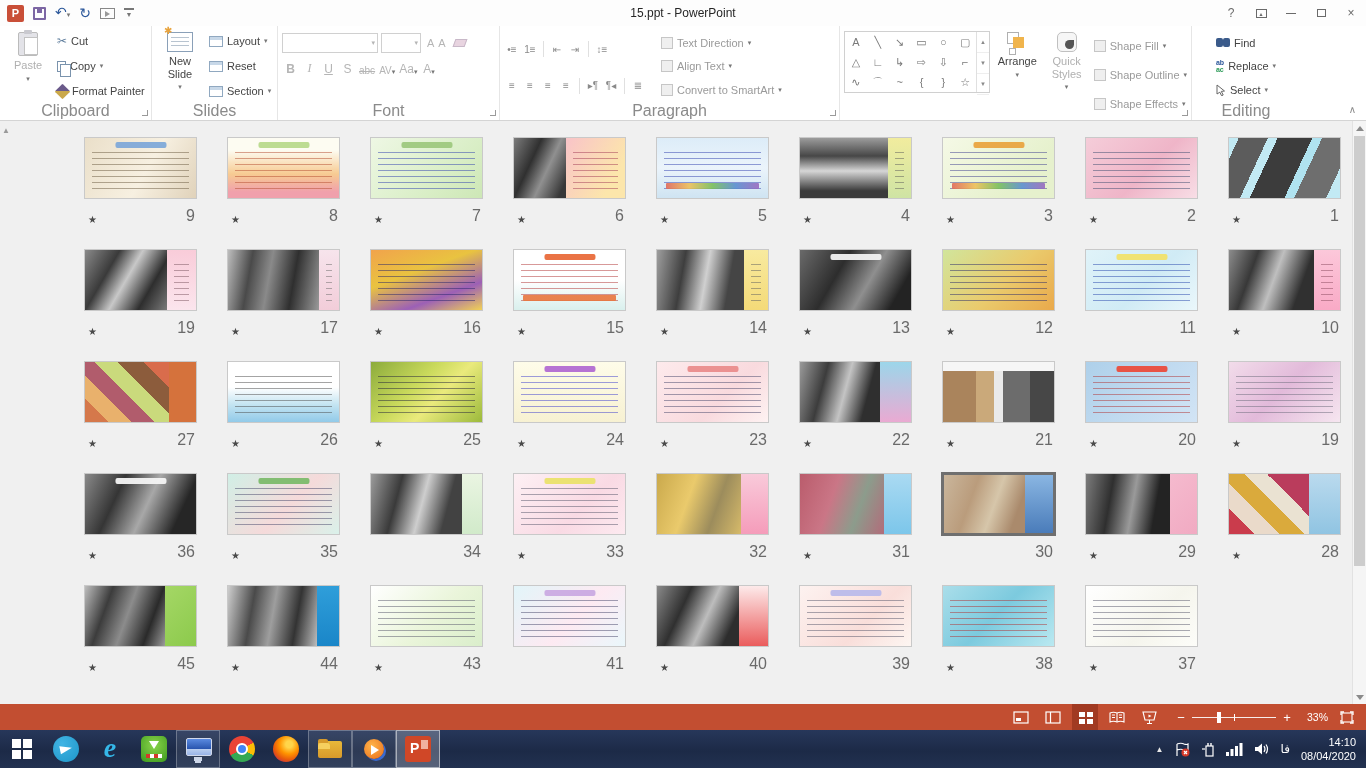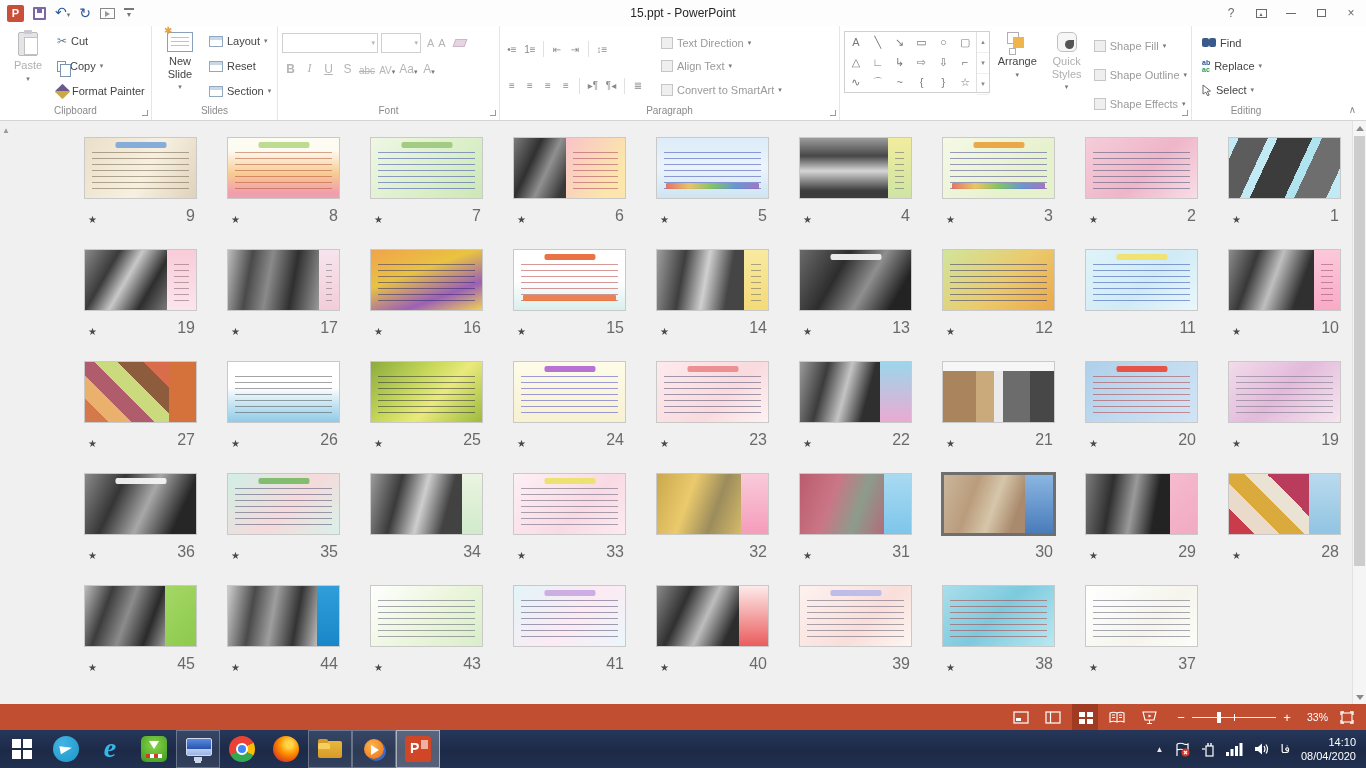--- a/index.html
+++ b/index.html
@@ -30,21 +30,21 @@
   .tabs { display:flex; height:24px; }
   .rtab { padding:0 13px; line-height:23px; font-size:11px; color:#444; letter-spacing:.2px; }
   .rtab.file { background:#B7472A; color:#fff; padding:0 17px; }
   .rtab.active { background:#fff; color:#B7472A; border:1px solid #dcdcdc; border-bottom:1px solid #fff; margin-bottom:-1px; }
   .signin { margin-left:auto; padding-right:14px; font-size:11px; color:#444; line-height:23px; }
 
   
   .ribbon { height:95px; background:#fff; border-bottom:1px solid #d4d4d4; display:flex; position:relative; }
   .rgroup { display:flex; flex-direction:column; border-right:1px solid #e6e6e6; padding:3px 4px 0 4px; position:relative; }
   .rbody { flex:1; display:flex; gap:5px; }
-  .rlabel { height:16px; font-size:10px; color:#8a8a8a; text-align:center; line-height:14px; }
+  .rlabel { height:16px; font-size:16px; color:#8a8a8a; text-align:center; line-height:14px; }
   .launcher { position:absolute; right:3px; bottom:4px; width:6px; height:6px; border-right:1px solid #9a9a9a; border-bottom:1px solid #9a9a9a; }
   .bigbtn { width:48px; display:flex; flex-direction:column; align-items:center; justify-content:flex-start; gap:3px; font-size:11px; color:#444; text-align:center; padding-top:3px; line-height:1.15; }
   .bigbtn.dis { color:#b0b0b0; }
   .smallcol { display:flex; flex-direction:column; justify-content:space-between; padding:3px 0 4px 0; }
   .smallbtn { display:flex; align-items:center; gap:4px; font-size:11px; color:#444; height:18px; white-space:nowrap; }
   .ic-paste { width:20px; height:24px; background:#e3e3e8; border:1px solid #bbb; border-radius:2px; position:relative; }
   .ic-paste::before { content:""; position:absolute; left:5px; top:-3px; width:8px; height:4px; background:#c9c9cf; border-radius:1px; }
   .ic-paste::after { content:""; position:absolute; left:5px; top:4px; width:12px; height:16px; background:#fff; border:1px solid #c2c2c2; }
   .ic-scissors { color:#5a7a9a; font-size:12px; }
   .ic-copy { width:9px; height:11px; border:1px solid #7a93ad; background:#fff; position:relative; }
@@ -377,21 +377,21 @@
           <div class="labbtn">
               <span class="mi"></span>
               <span>Shape Effects</span>
               <span class="dd">▾</span>
             </div>
         </div>
       </div>
       <span class="launcher"></span>
     </div>
 
-    <div class="rgroup" style="width:108px; border-right:none;">
+    <div class="rgroup" style="width:108px; border-right:none;align-items:center;">
       <div class="rbody">
         <div class="editcol">
           <div class="labbtn en">
               <span class="ic-binoc"></span>
               <span>Find</span>
             </div>
           <div class="labbtn en">
               <span class="ic-replace">ab<span>ac</span></span>
               <span>Replace</span>
               <span class="dd">▾</span>

